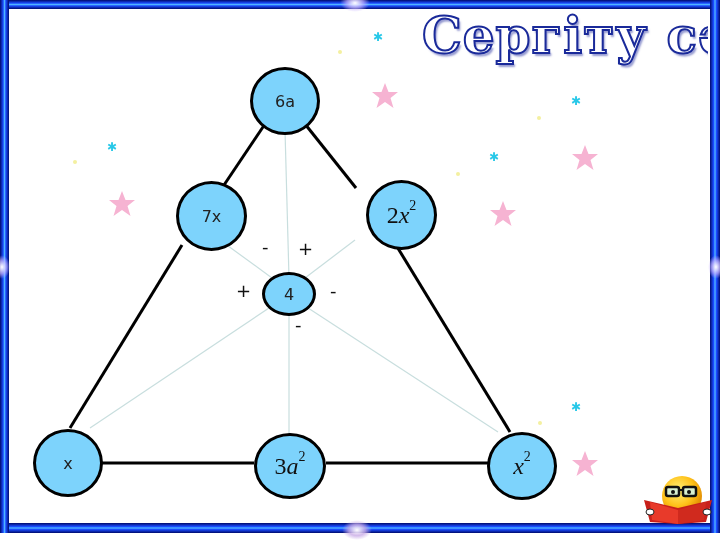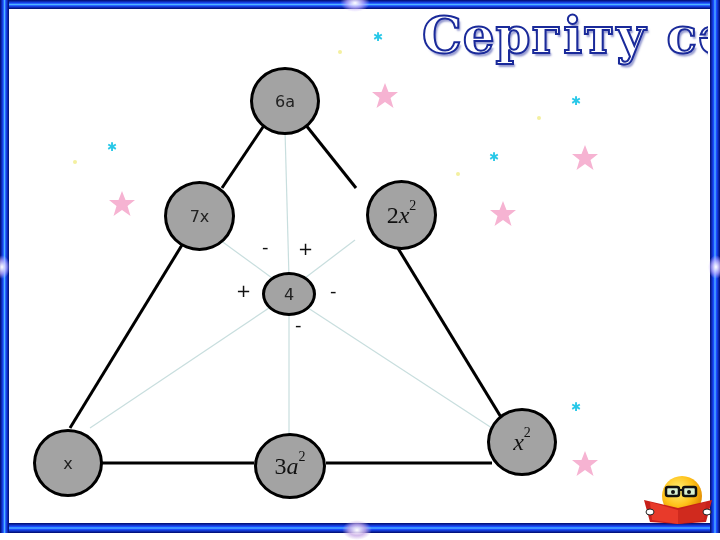--- a/index.html
+++ b/index.html
@@ -3,21 +3,21 @@
 <meta charset="utf-8">
 <style>
   html, body { margin: 0; padding: 0; }
   body { width: 720px; height: 540px; position: relative; overflow: hidden; background: #ffffff; font-family: "DejaVu Sans", sans-serif; }
   .frame { position: absolute; left: 0; top: 0; width: 720px; height: 540px; }
   .bar { position: absolute; background: linear-gradient(#000a6a, #1a4cff 35%, #4fb4ff 50%, #1a4cff 65%, #000a6a); }
   .bar.v { background: linear-gradient(90deg, #000a6a, #1a4cff 35%, #4fb4ff 50%, #1a4cff 65%, #000a6a); }
   .title { position: absolute; left: 422px; top: 6px; font-family: "DejaVu Serif", serif; font-size: 50px; font-weight: bold; color: #ffffff; letter-spacing: 1px;
     -webkit-text-stroke: 2px #1a2a9a; text-shadow: 2px 3px 2px rgba(60,70,170,0.55); white-space: nowrap; }
   .title-clip { position: absolute; left: 0; top: 0; width: 708px; height: 80px; overflow: hidden; }
-  .node { position: absolute; border: 3px solid #000; border-radius: 50%; background: #a3a3a3; box-sizing: border-box; display: flex; align-items: center; justify-content: center; }
+  .node { position: absolute; border: 3px solid #000; border-radius: 50%; background: #7dd3fc; box-sizing: border-box; display: flex; align-items: center; justify-content: center; }
   .node .plain { font-family: "DejaVu Sans", sans-serif; font-size: 16px; color: #222; }
   .node .math { font-family: "Liberation Serif", serif; font-size: 24px; color: #111; }
   .node .math i { font-style: italic; }
   .node .math sup { font-size: 14px; position: relative; top: -4px; }
   .sign { position: absolute; font-family: "DejaVu Sans", sans-serif; font-size: 18px; color: #111; }
   .star { position: absolute; }
   svg.lines { position: absolute; left: 0; top: 0; }
 </style>
 </head>
 <body>
@@ -84,36 +84,36 @@
     <line x1="305" y1="124" x2="356" y2="188"></line>
     <line x1="396" y1="245" x2="510" y2="432"></line>
     <line x1="100" y1="463" x2="254" y2="463"></line>
     <line x1="326" y1="463" x2="492" y2="463"></line>
   </g>
 </svg>
 
 <div class="node" style="left:250px;top:67px;width:70px;height:68px;">
   <span class="plain">6a</span>
 </div>
-<div class="node" style="left:164px;top:181px;width:71px;height:70px;">
+<div class="node" style="left:176px;top:181px;width:71px;height:70px;">
   <span class="plain">7x</span>
 </div>
 <div class="node" style="left:366px;top:180px;width:71px;height:70px;">
   <span class="math"><span>2</span><i>x</i><sup>2</sup></span>
 </div>
 <div class="node" style="left:262px;top:272px;width:54px;height:44px;">
   <span class="plain">4</span>
 </div>
 <div class="node" style="left:33px;top:429px;width:70px;height:68px;">
   <span class="plain">x</span>
 </div>
 <div class="node" style="left:254px;top:433px;width:72px;height:66px;">
   <span class="math"><span>3</span><i>a</i><sup>2</sup></span>
 </div>
-<div class="node" style="left:487px;top:408px;width:70px;height:68px;">
+<div class="node" style="left:487px;top:432px;width:70px;height:68px;">
   <span class="math"><i>x</i><sup>2</sup></span>
 </div>
 
 <div class="sign" style="left:262px;top:236px;">-</div>
 <div class="sign" style="left:298px;top:238px;">+</div>
 <div class="sign" style="left:236px;top:280px;">+</div>
 <div class="sign" style="left:330px;top:280px;">-</div>
 <div class="sign" style="left:295px;top:314px;">-</div>
 
 <svg style="position:absolute;left:642px;top:474px;" width="72" height="52" viewBox="0 0 72 52">

